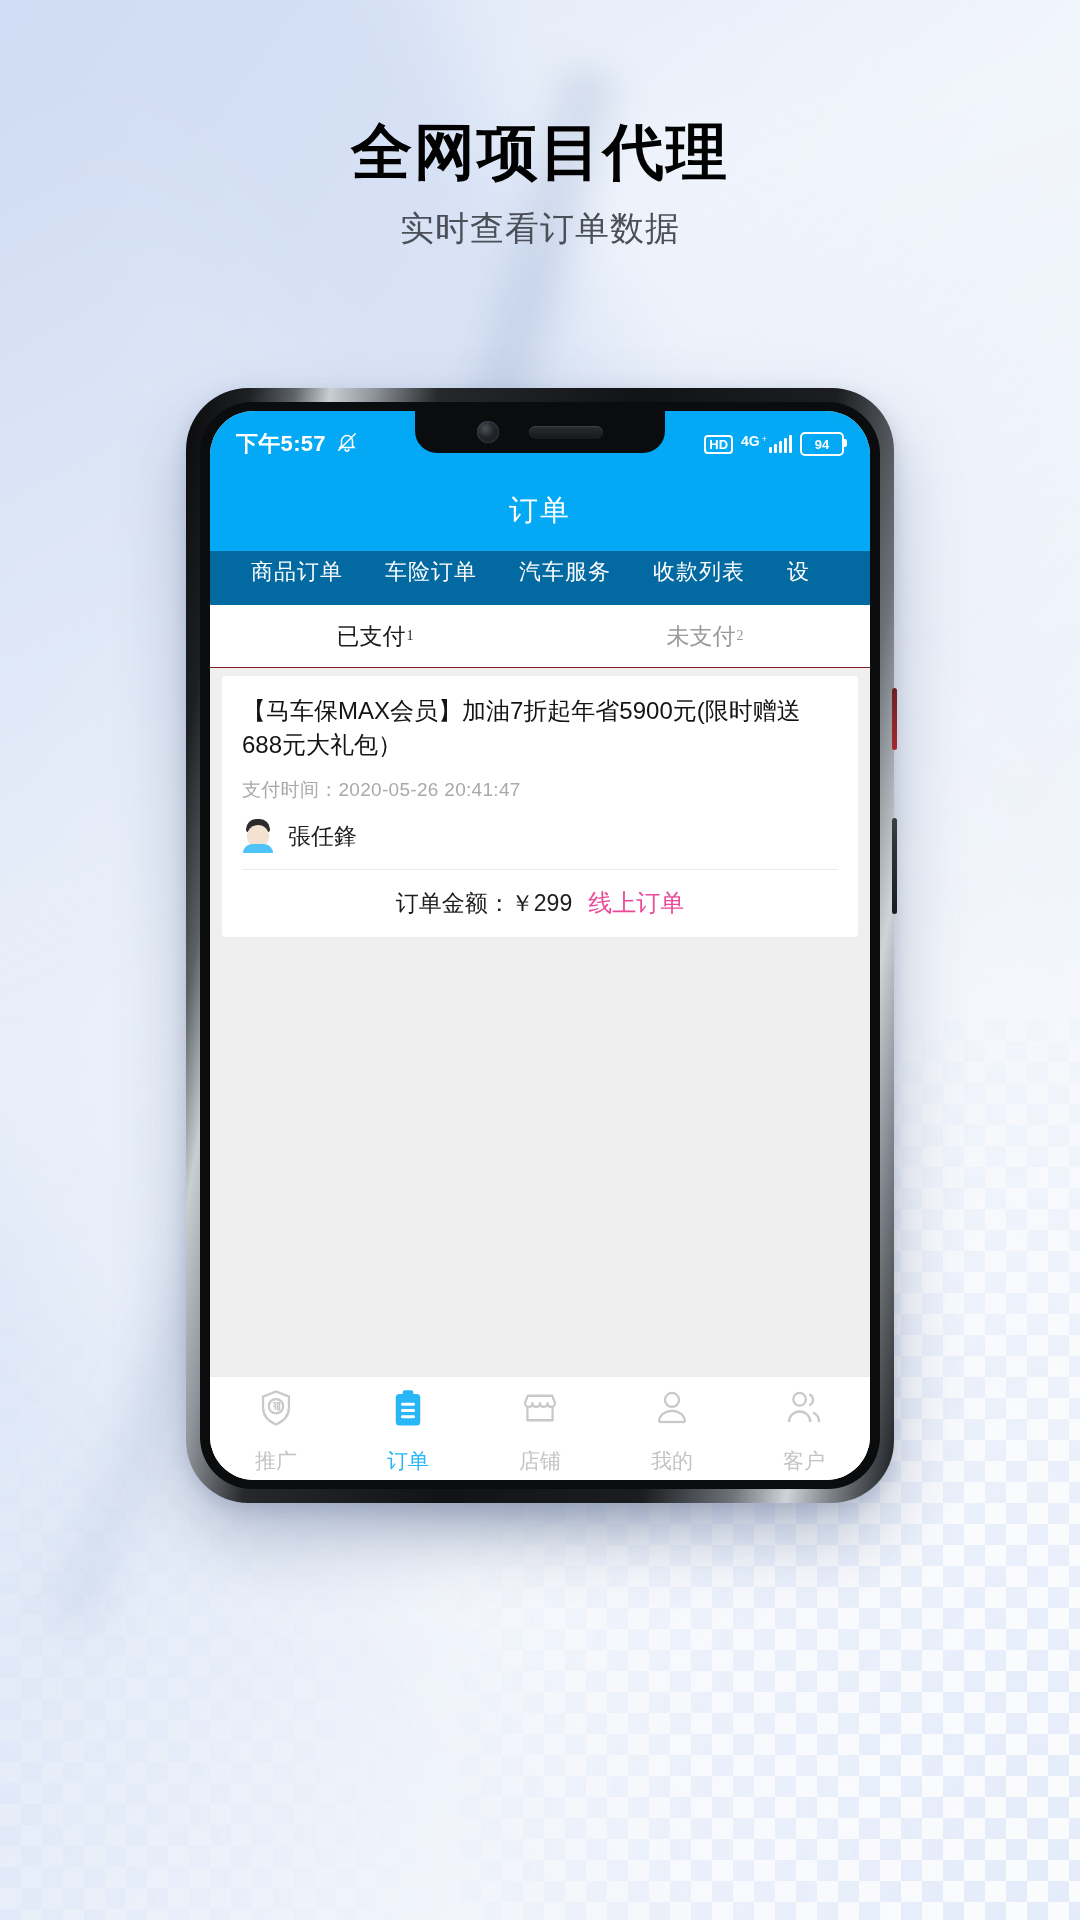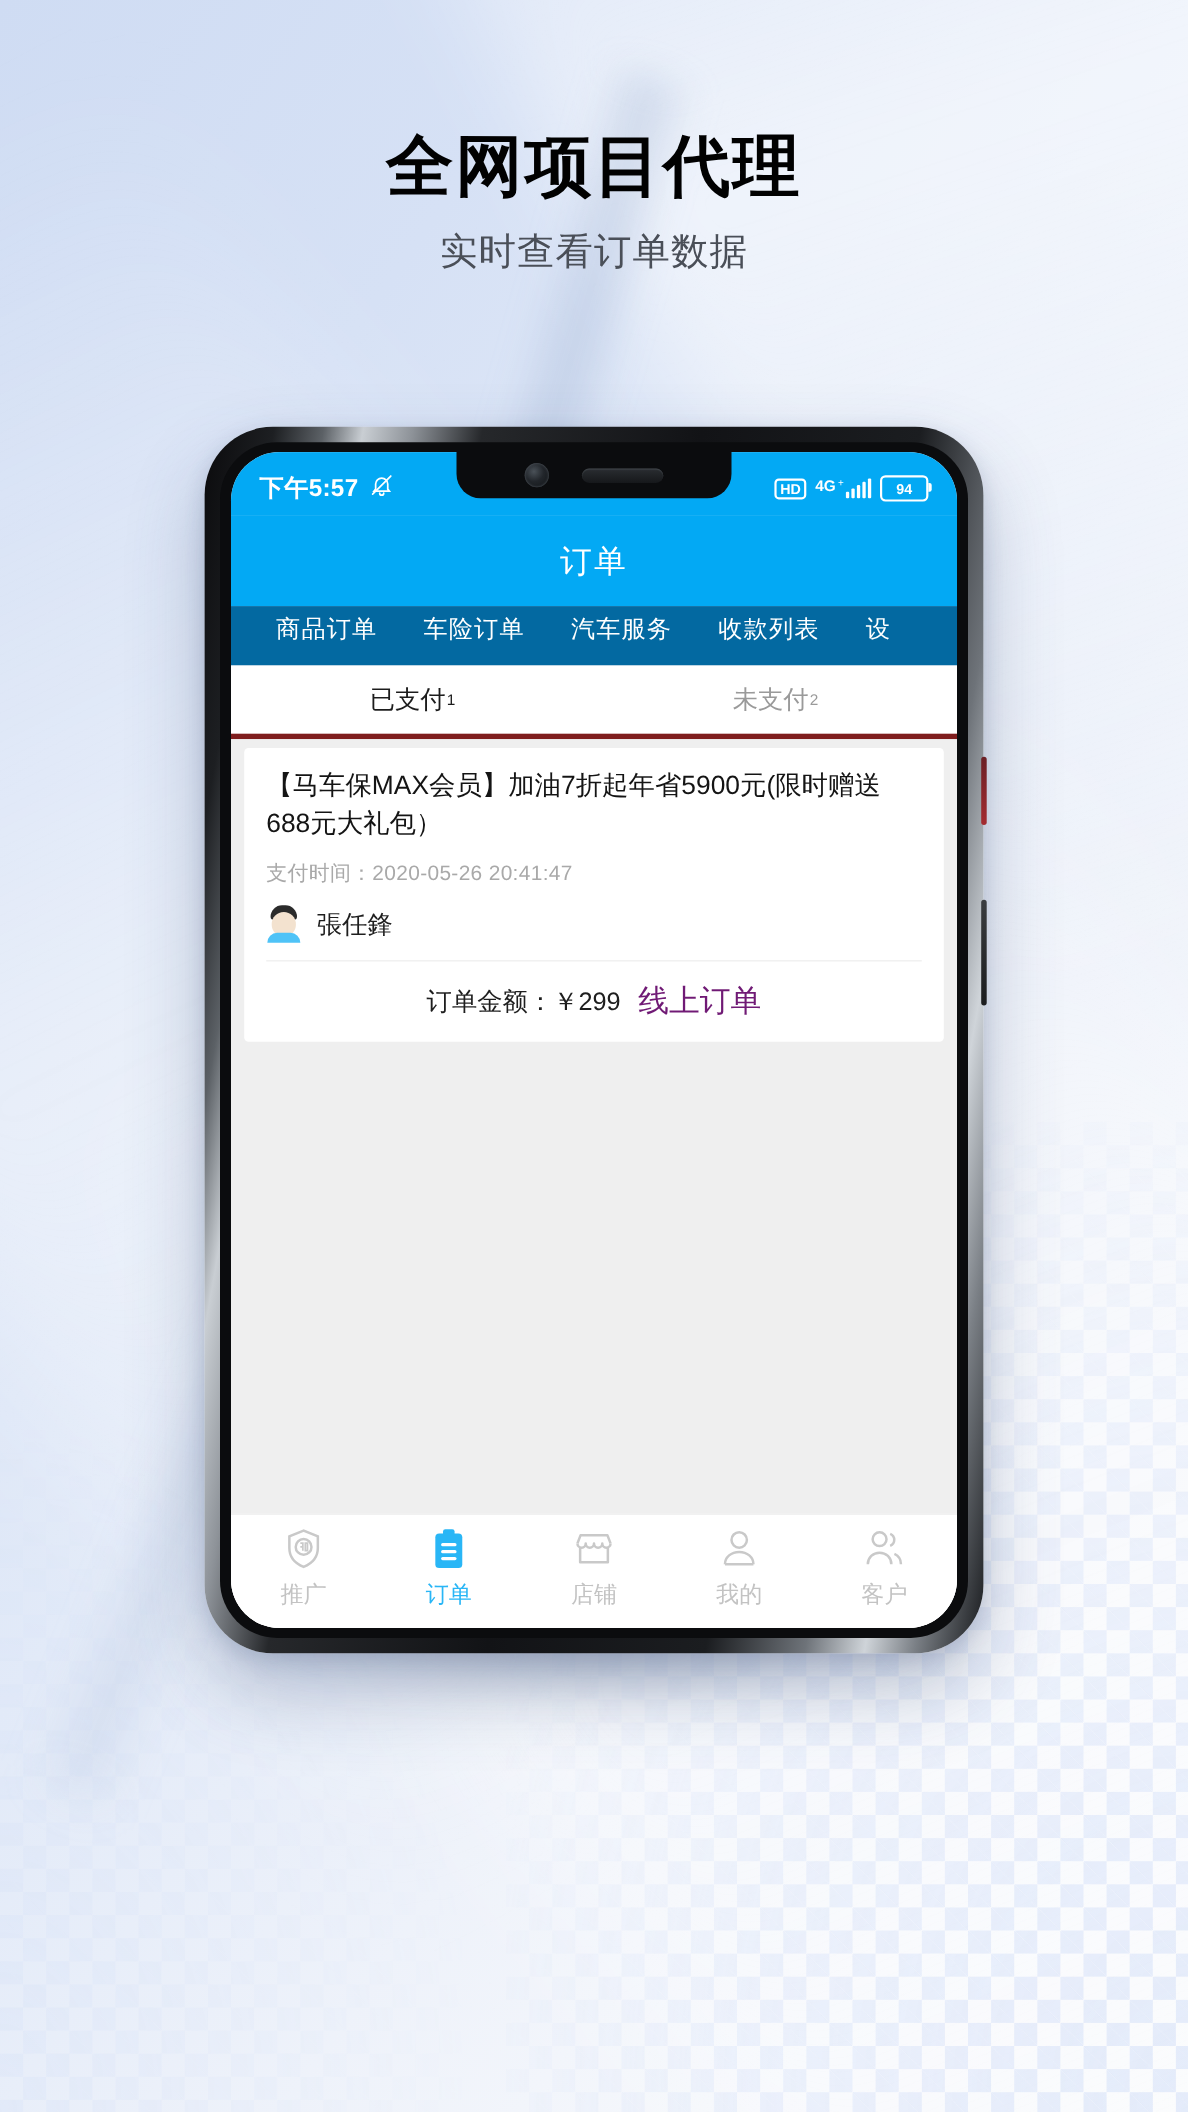--- a/index.html
+++ b/index.html
@@ -251,22 +251,23 @@
     font-size: 22px;
     padding: 0 21px;
     letter-spacing: 1px;
     flex: 0 0 auto;
   }
 
   
   .subtabs {
     display: flex;
     background: #ffffff;
-    border-bottom: 5px solid #7f1d1d;
+    border-bottom: 1px solid #7f1d1d;
     height: 62px;
+    font-family: Liberation Serif, serif;
   }
   .subtab {
     flex: 1;
     display: flex;
     align-items: center;
     justify-content: center;
     font-size: 23px;
     color: #9a9a9a;
   }
   .subtab.active { color: #1c1c1c; }
@@ -323,41 +324,41 @@
   }
   .user-name { font-size: 23px; color: #1e1e1e; }
   .order-foot {
     display: flex;
     align-items: center;
     justify-content: center;
     padding: 17px 0 18px;
     font-size: 23px;
     color: #1e1e1e;
   }
-  .order-source { font-size: 28px; color: #701a75; margin-left: 16px; }
+  .order-source { font-size: 24px; color: #ec4899; margin-left: 16px; }
 
   
   .bottomnav {
     position: absolute;
     left: 0; bottom: 0;
     width: 100%;
     height: 104px;
     background: #ffffff;
     border-top: 1px solid #ececec;
     display: flex;
     align-items: flex-start;
     padding-top: 10px;
     box-sizing: border-box;
   }
   .navitem {
     flex: 1;
     display: flex;
     flex-direction: column;
     align-items: center;
-    gap: 6px;
+    gap: 18px;
     color: #c3c3c3;
     font-size: 21px;
   }
   .navitem.active { color: #29b6f6; }
   .navicon { width: 42px; height: 42px; display: block; }
 
   
   .phone-shadow {
     position: absolute;
     left: 215px;

